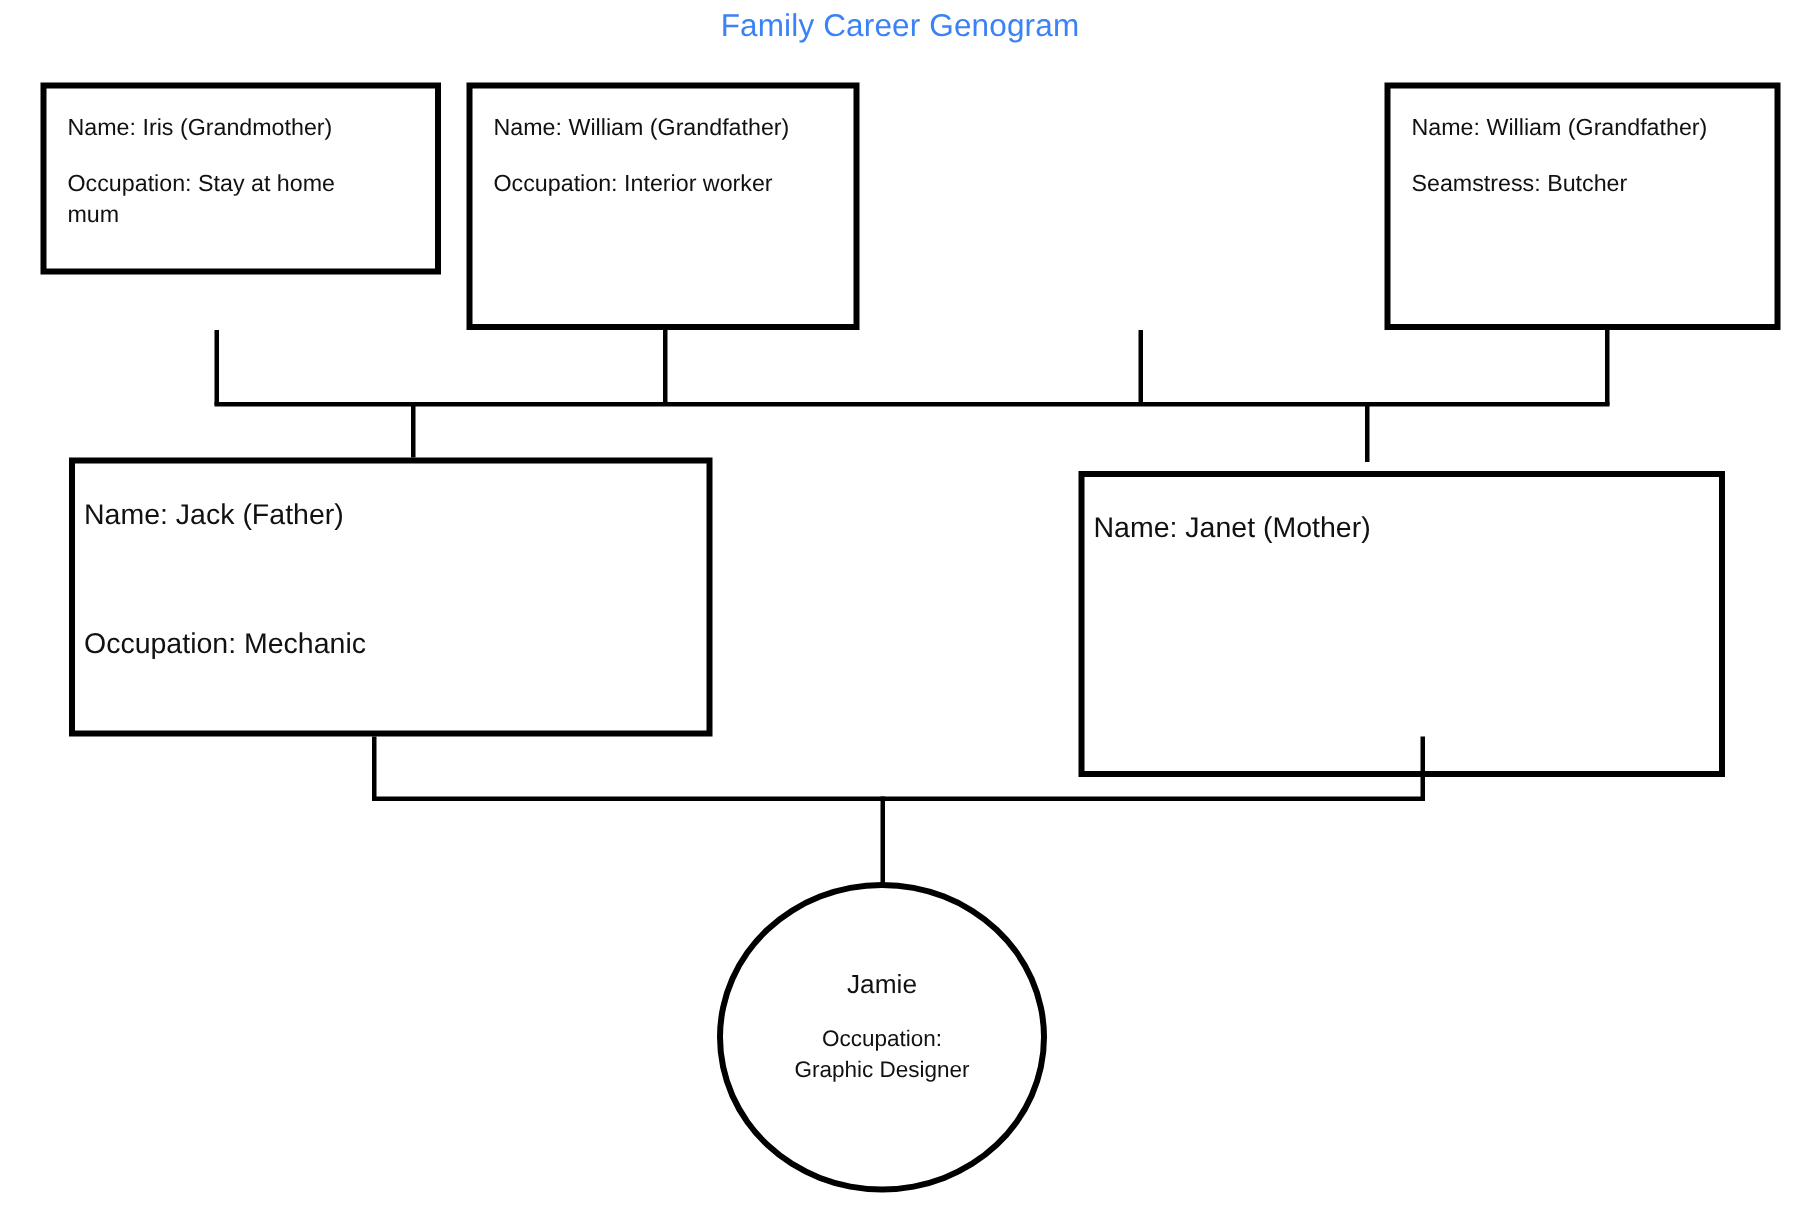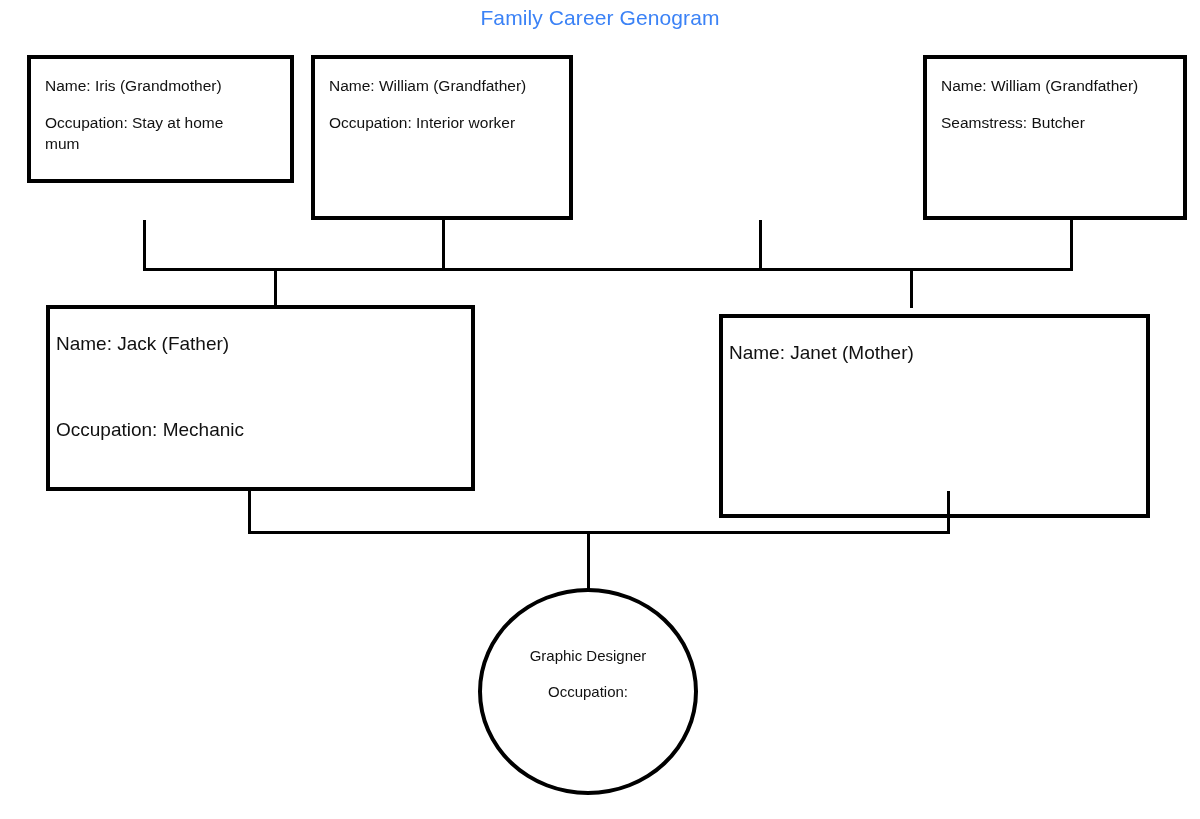--- a/index.html
+++ b/index.html
@@ -133,18 +133,19 @@
 
   <div class="connector v-line" style="left:248px; top:491px; height:43px;"></div>
   <div class="connector v-line" style="left:947px; top:491px; height:43px;"></div>
 
   <div class="connector h-line" style="left:248px; top:531px; width:702px;"></div>
 
   <div class="connector v-line" style="left:587px; top:531px; height:60px;"></div>
 
   <div class="child-circle" style="left:478px; top:588px; width:220px; height:207px;">
     <div class="child-inner">
+      <div class="child-name">Jamie</div>
+      <div class="child-occupation">Occupation:</div>
       <div class="child-occupation" style="margin-top:0;">Graphic Designer</div>
-      <div class="child-occupation">Occupation:</div>
     </div>
   </div>
 
 </div>
 
 </body></html>

